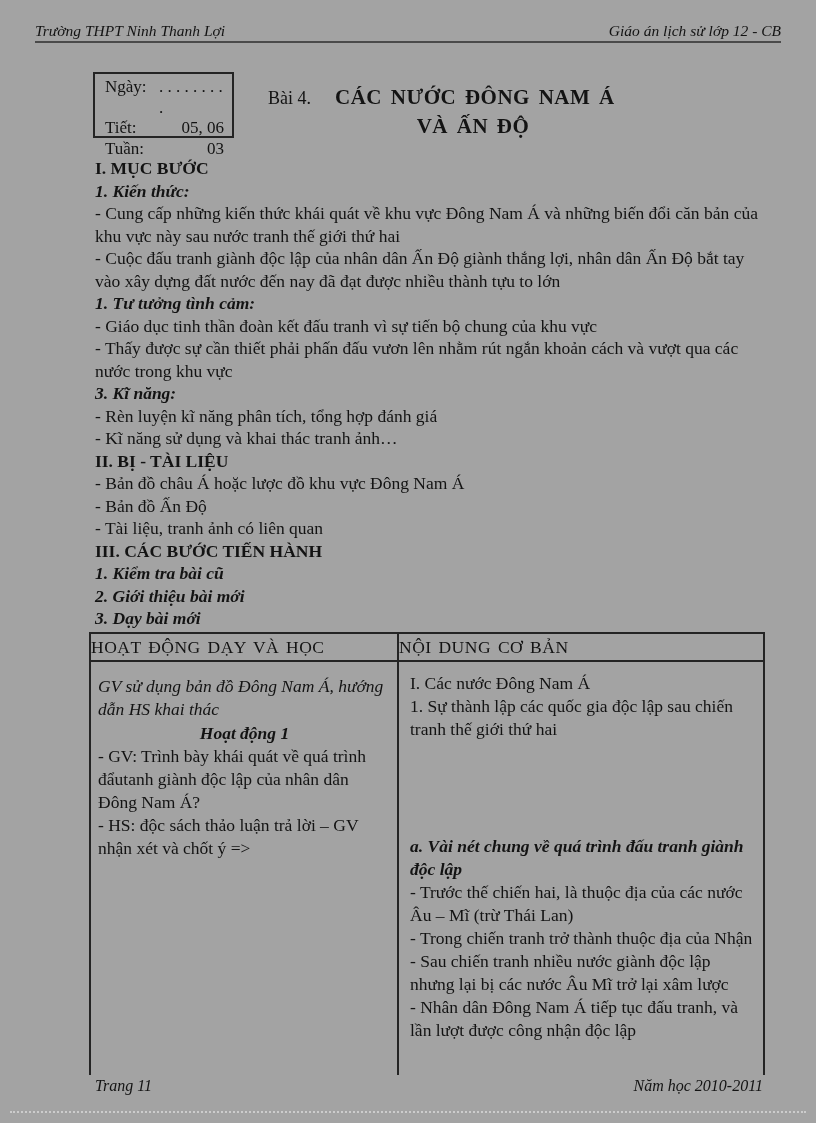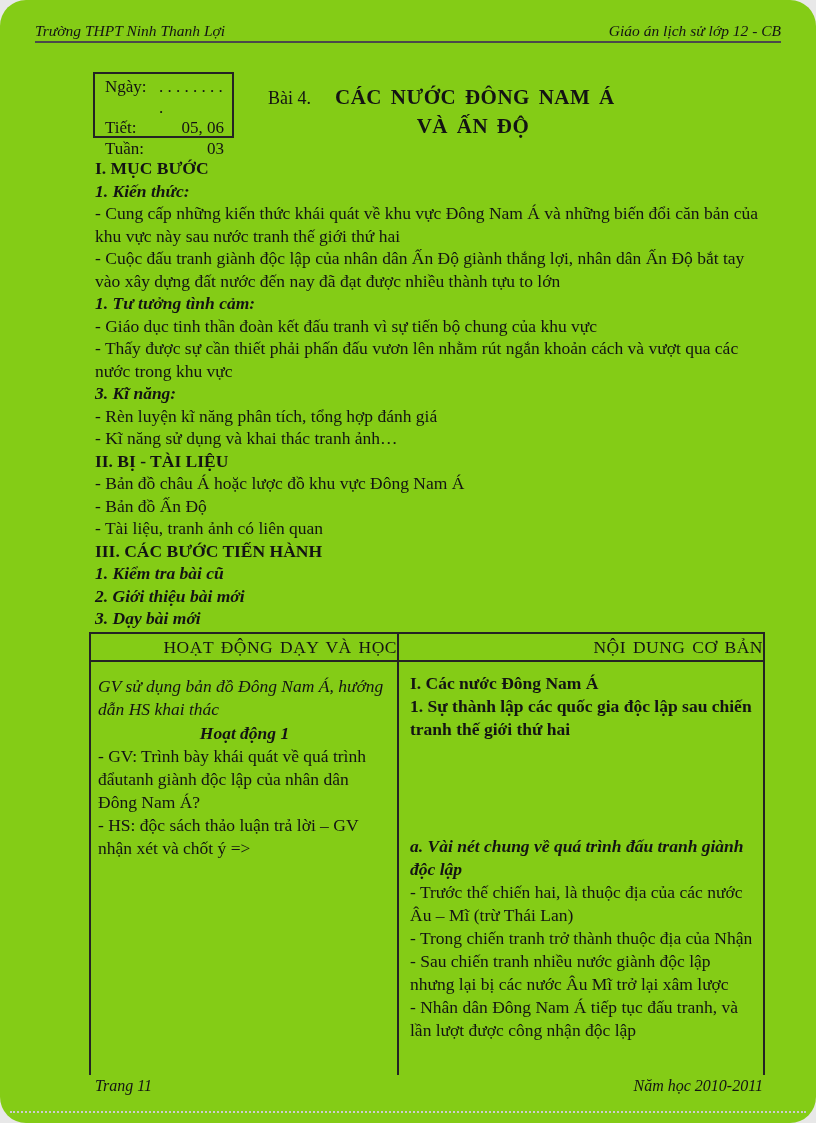--- a/index.html
+++ b/index.html
@@ -1,24 +1,23 @@
 <!DOCTYPE html>
 <html><head>
 <meta charset="utf-8">
 <style>
   html,body{margin:0;padding:0;background:#e8e8e8;}
   .page{
     position:relative;
     width:816px;height:1123px;
     margin:0 auto;
-    background:#84cc16;
+    background:#a3a3a3;
     font-family:"Liberation Serif","DejaVu Serif",serif;
     color:#131313;
     overflow:hidden;
-    border-radius:26px;
   }
   
   .page-header{
     position:absolute;left:35px;top:22px;width:746px;
     display:flex;justify-content:space-between;align-items:flex-end;
     font-style:italic;font-size:15.5px;
     border-bottom:2px solid #4a4a4a;
     padding-bottom:1px;
   }
   
@@ -55,32 +54,32 @@
     position:absolute;left:89px;top:632px;width:676px;height:443px;
     border:2px solid #242424;border-bottom:none;
     box-sizing:border-box;
     display:grid;
     grid-template-columns:306px 1fr;
     grid-template-rows:28px 1fr;
     overflow:hidden;
   }
   .th-cell{
     border-bottom:2px solid #242424;
-    text-align:right;
+    text-align:left;
     font-size:17.5px;letter-spacing:0.5px;word-spacing:2px;
     padding-top:3px;box-sizing:border-box;
   }
   .th-cell.right{border-left:2px solid #242424;}
   .td-cell{box-sizing:border-box;font-size:17.5px;line-height:23px;}
   .td-cell.left{padding:13px 6px 0 7px;}
   .td-cell.right{border-left:2px solid #242424;padding:10px 6px 0 11px;}
   .cell-intro{font-style:italic;}
   .cell-activity{font-weight:bold;font-style:italic;text-align:center;margin:1px 0 0 0;}
   .cell-p{margin:0;}
-  .cell-h{font-weight:bold;margin:0;}
+  .cell-h{font-weight:normal;margin:0;}
   .cell-sub{font-weight:bold;font-style:italic;margin:0;}
   .cell-spacer{height:94px;}
   
   .page-footer{
     position:absolute;left:95px;top:1077px;width:668px;
     display:flex;justify-content:space-between;
     font-style:italic;font-size:16px;
   }
   .page-bottom-rule{
     position:absolute;left:10px;top:1111px;width:796px;

